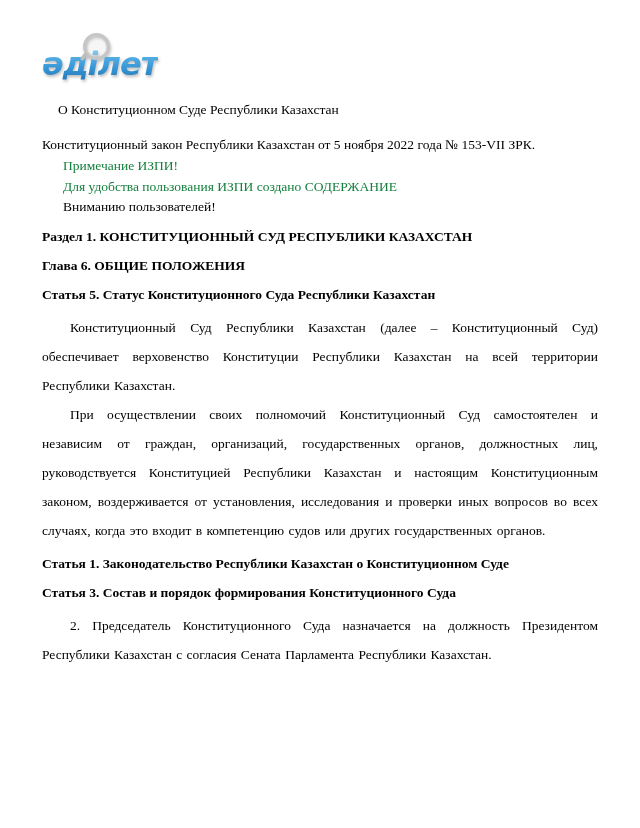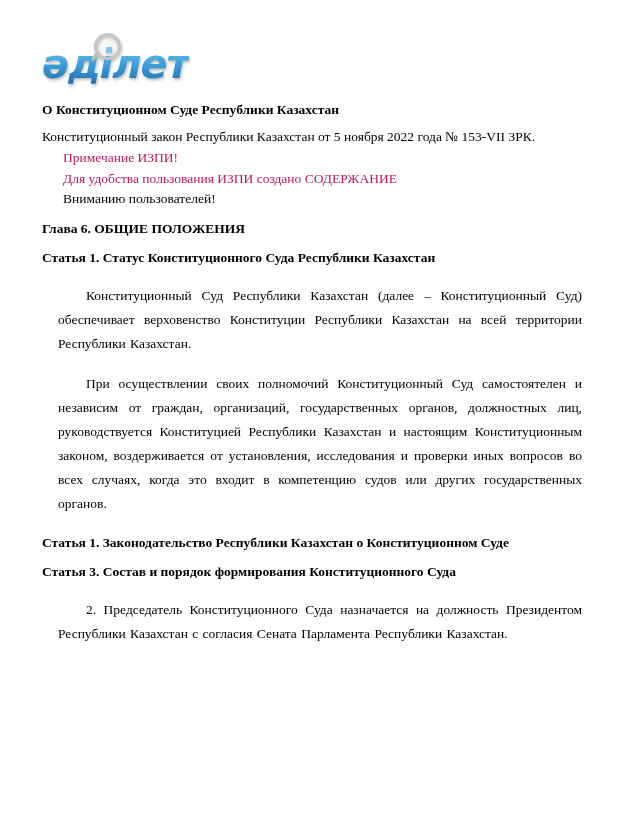--- a/index.html
+++ b/index.html
@@ -17,21 +17,21 @@
 
   
   .logo {
     display: inline-flex;
     align-items: flex-end;
     margin-top: 40px;
     height: 46px;
     font-family: "DejaVu Sans", sans-serif;
     font-style: italic;
     font-weight: bold;
-    font-size: 40px;
+    font-size: 32px;
     line-height: 44px;
     letter-spacing: -1px;
     filter: drop-shadow(1px 2px 1.5px rgba(60,60,60,0.35));
     cursor: pointer;
   }
   .logo-seg {
     background: linear-gradient(180deg, #79ccf2 0%, #3b9ad8 55%, #1c6cae 100%);
     -webkit-background-clip: text;
     background-clip: text;
     color: transparent;
@@ -55,38 +55,38 @@
     bottom: -4px;
     width: 4px;
     height: 9px;
     background: #bdbdbd;
     border-radius: 2px;
     transform: rotate(40deg);
   }
 
   
   .doc-title {
-    margin: 13px 0 0 0;
-    font-weight: bold;
+    margin: 13px 0 0 16px;
+    font-weight: normal;
     line-height: 21px;
   }
-  .law-block { margin-top: 7px; line-height: 20.8px; }
+  .law-block { margin-top: 15px; line-height: 20.8px; }
   .law-line { white-space: nowrap; }
   .note { white-space: nowrap; }
   .note-indent { padding-left: 21px; }
-  .red { color: #be185d; }
+  .red { color: #15803d; }
 
   .doc-heading {
     font-weight: bold;
     line-height: 21px;
     margin: 8px 0 8px 0;
   }
   .doc-para {
-    margin: 16px;
-    line-height: 24px;
+    margin: 0;
+    line-height: 29px;
     text-align: justify;
     text-indent: 28px;
     word-spacing: 1px;
   }
 </style>
 </head>
 <body>
 
 <div class="page">
   <div class="content">
@@ -101,24 +101,25 @@
 
     <div class="doc-title">О Конституционном Суде Республики Казахстан</div>
 
     <div class="law-block">
       <div class="law-line">Конституционный закон Республики Казахстан от 5 ноября 2022 года № 153-VII ЗРК.</div>
       <div class="note note-indent red">Примечание ИЗПИ!</div>
       <div class="note note-indent red">Для удобства пользования ИЗПИ создано СОДЕРЖАНИЕ</div>
       <div class="note note-indent">Вниманию пользователей!</div>
     </div>
 
+    <div class="doc-heading">Раздел 1. КОНСТИТУЦИОННЫЙ СУД РЕСПУБЛИКИ КАЗАХСТАН</div>
 
     <div class="doc-heading">Глава 6. ОБЩИЕ ПОЛОЖЕНИЯ</div>
 
-    <div class="doc-heading">Статья 1. Статус Конституционного Суда Республики Казахстан</div>
+    <div class="doc-heading">Статья 5. Статус Конституционного Суда Республики Казахстан</div>
 
     <p class="doc-para">Конституционный Суд Республики Казахстан (далее – Конституционный Суд) обеспечивает верховенство Конституции Республики Казахстан на всей территории Республики Казахстан.</p>
     <p class="doc-para">При осуществлении своих полномочий Конституционный Суд самостоятелен и независим от граждан, организаций, государственных органов, должностных лиц, руководствуется Конституцией Республики Казахстан и настоящим Конституционным законом, воздерживается от установления, исследования и проверки иных вопросов во всех случаях, когда это входит в компетенцию судов или других государственных органов.</p>
 
     <div class="doc-heading">Статья 1. Законодательство Республики Казахстан о Конституционном Суде</div>
 
 
     <div class="doc-heading">Статья 3. Состав и порядок формирования Конституционного Суда</div>
 
     <p class="doc-para">2. Председатель Конституционного Суда назначается на должность Президентом Республики Казахстан с согласия Сената Парламента Республики Казахстан.</p>

